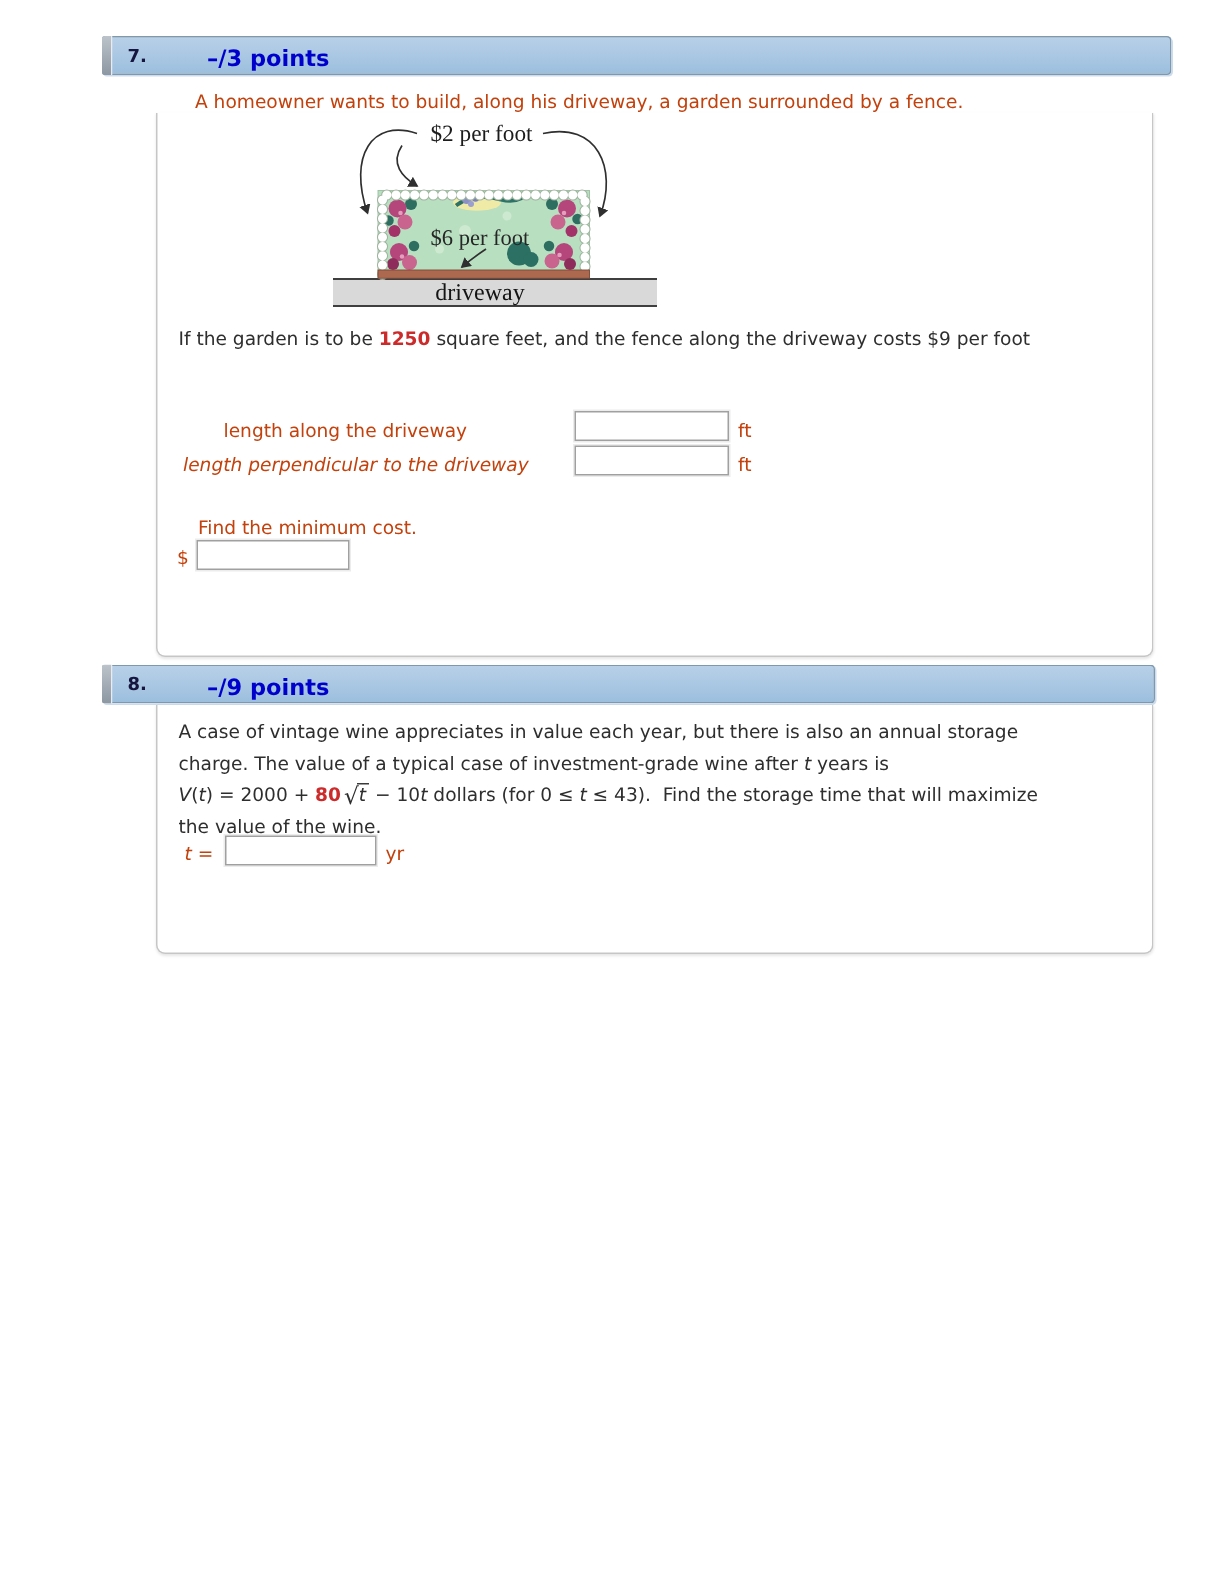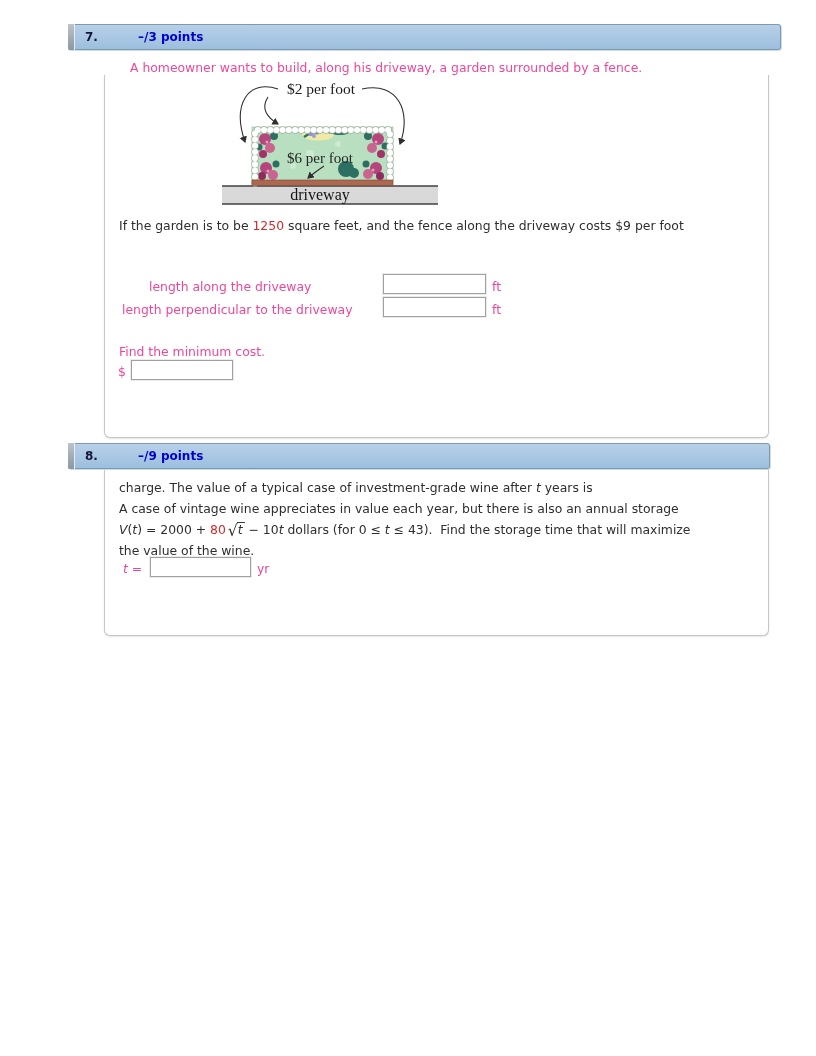--- a/index.html
+++ b/index.html
@@ -7,30 +7,30 @@
         font-family:"DejaVu Sans",sans-serif;color:#2e2e2e;}
 
   
   .qbar{position:absolute;height:24px;background:linear-gradient(#b8d0e8,#9cbfde);
         border:1px solid #7e99ad;border-left:none;border-radius:2px 3px 3px 2px;
         box-shadow:1px 1px 0 #cddced;}
   .qbar-tab{position:absolute;left:0;top:-1px;bottom:-1px;width:6px;
         background:linear-gradient(#bcc3ca,#8c97a2);border-radius:2px 0 0 2px;
         border-right:1px solid #e8ecf0;}
   .qnum{position:absolute;left:17px;top:5px;font-size:12px;font-weight:bold;color:#15153f;}
-  .qpoints{position:absolute;left:70px;top:5px;font-size:12px;font-weight:bold;color:#0000cc;}
+  .qpoints{position:absolute;left:70px;top:5px;font-size:15px;font-weight:bold;color:#0000cc;}
 
   
   .qbox{position:absolute;background:#ffffff;border:1px solid #c6c6c6;border-top:none;
         border-radius:0 0 6px 6px;box-shadow:0 1px 2px rgba(0,0,0,0.10);}
 
-  .txt{position:absolute;font-size:12.4px;color:#ec4899;white-space:pre;}
+  .txt{position:absolute;font-size:12.4px;color:#c2410c;white-space:pre;}
   .para{position:absolute;font-size:12.4px;color:#2e2e2e;}
   .tline{height:21px;line-height:21px;white-space:pre;}
-  .red{color:#cc2b2b;}
+  .red{color:#cc2b2b;font-weight:bold;}
   .i{font-style:italic;}
   .rad{font-size:15.5px;vertical-align:-2px;margin-left:2px;margin-right:-1px;}
   .ol{display:inline-block;border-top:1.2px solid #3a3a3a;line-height:14px;padding:0 2px 0 1px;}
 
   .ansbox{position:absolute;height:18px;border:1px solid #a0a0a0;background:#ffffff;
         box-shadow:0 0 0 1px #ececec;padding:0 3px;font:12px "DejaVu Sans",sans-serif;}
   .fig{position:absolute;}
 </style>
 </head>
 <body>
@@ -127,39 +127,39 @@
   </svg>
 
   <div class="para" style="left:119px;top:215px;width:640px;">
       <div class="tline"><span>If the garden is to be </span><span class="red">1250</span><span> square feet, and the fence along the driveway costs $9 per foot</span></div>
     </div>
 
   <div class="txt" style="left:122px;top:279px;margin-left:27px;">length along the driveway</div>
   <input type="text" class="ansbox" style="left: 383px; top: 274px; width: 95px;" value="">
   <div class="txt" style="left:492px;top:279px;">ft</div>
 
-  <div class="txt" style="left:122px;top:302px;">length perpendicular to the driveway</div>
+  <div class="txt" style="left:122px;top:302px;font-style:italic;">length perpendicular to the driveway</div>
   <input type="text" class="ansbox" style="left: 383px; top: 297px; width: 95px;" value="">
   <div class="txt" style="left:492px;top:302px;">ft</div>
 
-  <div class="txt" style="left:119px;top:344px;">Find the minimum cost.</div>
+  <div class="txt" style="left:132px;top:344px;">Find the minimum cost.</div>
   <div class="txt" style="left:118px;top:364px;">$</div>
   <input type="text" class="ansbox" style="left: 131px; top: 360px; width: 94px;" value="">
 
   <div class="qbar" style="left:68px;top:443px;width:701px;">
     <div class="qbar-tab"></div>
     <span class="qnum">8.</span>
     <span class="qpoints">–/9 points</span>
   </div>
 
   <div class="qbox" style="left:104px;top:470px;width:663px;height:165px;"></div>
 
   <div class="para" style="left:119px;top:477px;width:640px;">
+      <div class="tline"><span>A case of vintage wine appreciates in value each year, but there is also an annual storage</span></div>
       <div class="tline"><span>charge. The value of a typical case of investment-grade wine after </span><span class="i">t</span><span> years is</span></div>
-      <div class="tline"><span>A case of vintage wine appreciates in value each year, but there is also an annual storage</span></div>
       <div class="tline"><span class="i">V</span><span>(</span><span class="i">t</span><span>) = 2000 + </span><span class="red">80</span><span class="rad">√</span><span class="ol i">t</span><span> − 10</span><span class="i">t</span><span> dollars (for 0 ≤ </span><span class="i">t</span><span> ≤ 43).  Find the storage time that will maximize</span></div>
       <div class="tline"><span>the value of the wine.</span></div>
     </div>
 
   <div class="txt" style="left:123px;top:561px;"><span class="i">t</span><span> = </span></div>
   <input type="text" class="ansbox" style="left: 150px; top: 557px; width: 93px;" value="">
   <div class="txt" style="left:257px;top:561px;text-align:right;">yr</div>
 
 </div>
 

